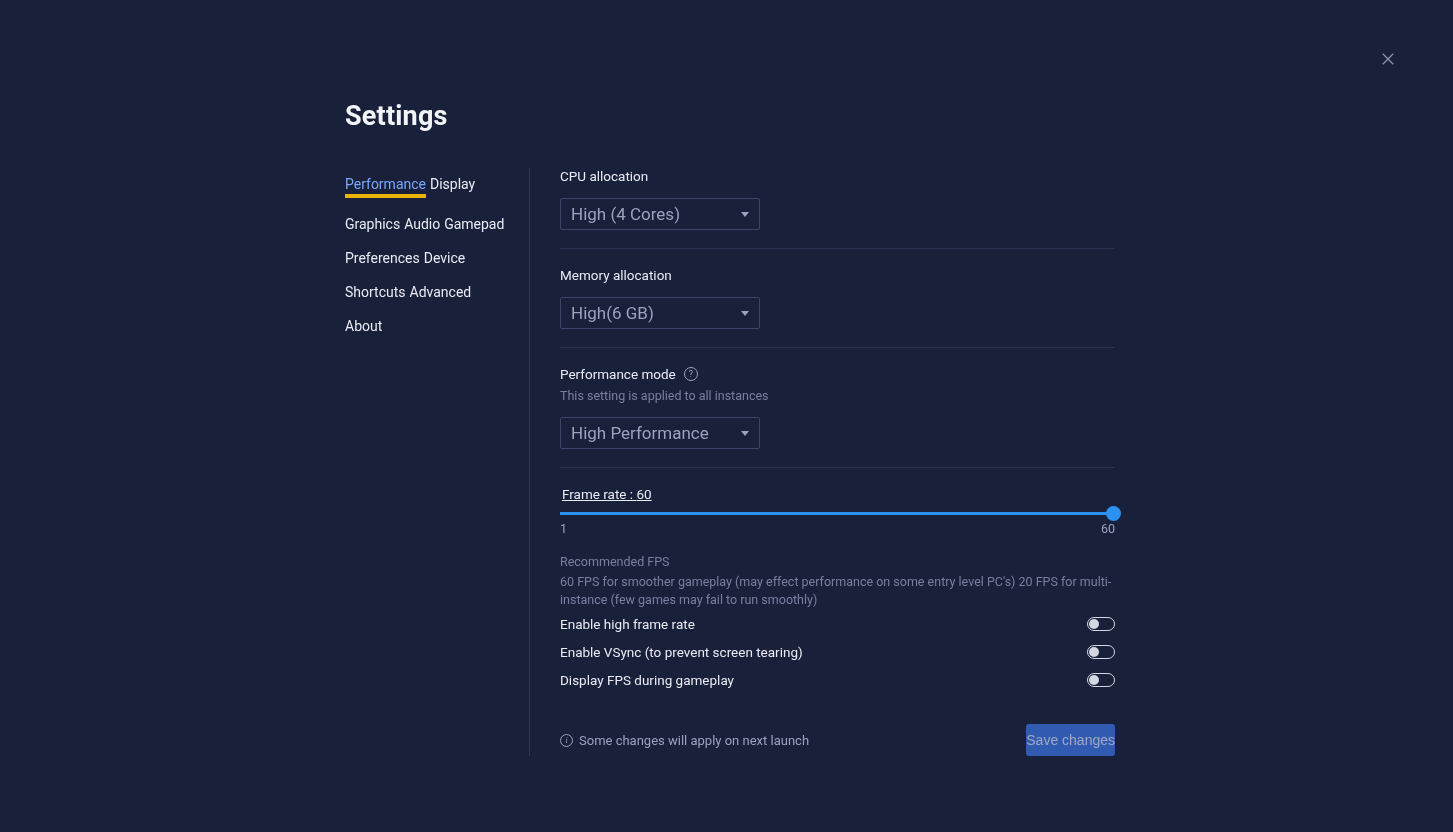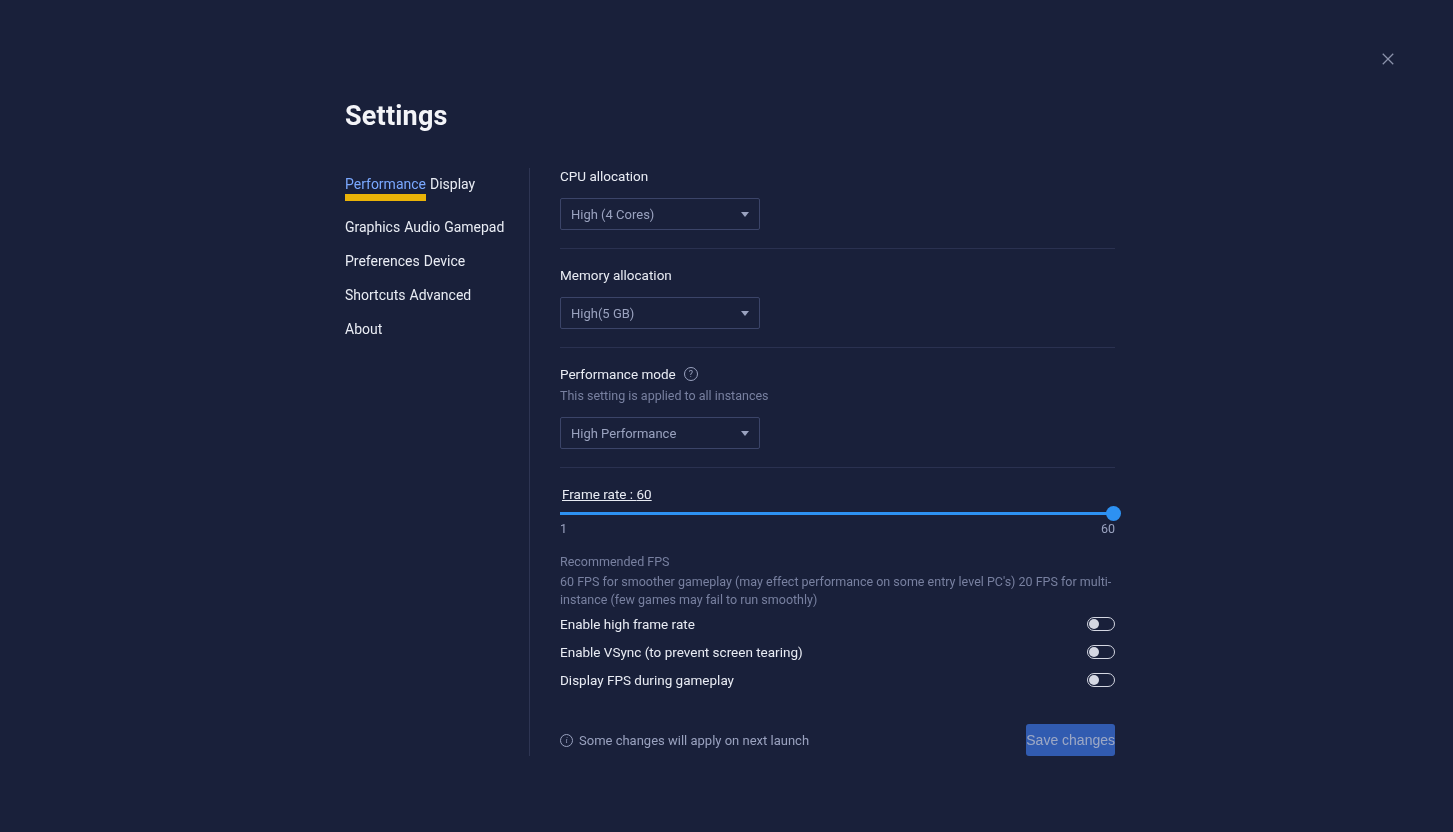--- a/index.html
+++ b/index.html
@@ -51,21 +51,21 @@
   .sidebar ul { list-style: none; }
   .sidebar li {
     font-size: 14px;
     color: #e9ecf4;
     margin-bottom: 16px;
     cursor: pointer;
     display: inline-block;
   }
   .sidebar li.active {
     color: #7aa8ff;
-    border-bottom: 7px solid #eab308;
+    border-bottom: 4px solid #eab308;
     padding-bottom: 2px;
   }
 
   .content {
     flex: 1;
     padding-left: 30px;
   }
 
   .section {
     padding-bottom: 18px;
@@ -92,21 +92,21 @@
   .select {
     width: 200px;
     height: 32px;
     background: transparent;
     border: 1px solid #3b4468;
     border-radius: 2px;
     padding: 0 10px;
     display: flex;
     align-items: center;
     justify-content: space-between;
-    font-size: 13px;
+    font-size: 17px;
     color: #9aa2bf;
     cursor: pointer;
   }
   .select .caret {
     width: 0; height: 0;
     border-left: 4px solid transparent;
     border-right: 4px solid transparent;
     border-top: 5px solid #9aa2bf;
   }
 
@@ -264,21 +264,21 @@
         <div class="label">CPU allocation</div>
         <div class="select">
           <span>High (4 Cores)</span>
           <span class="caret"></span>
         </div>
       </div>
 
       <div class="section">
         <div class="label">Memory allocation</div>
         <div class="select">
-          <span>High(5 GB)</span>
+          <span>High(6 GB)</span>
           <span class="caret"></span>
         </div>
       </div>
 
       <div class="section">
         <div class="label">
           <span>Performance mode</span>
           <span class="help-icon">?</span>
         </div>
         <div class="sub-label">This setting is applied to all instances</div>

